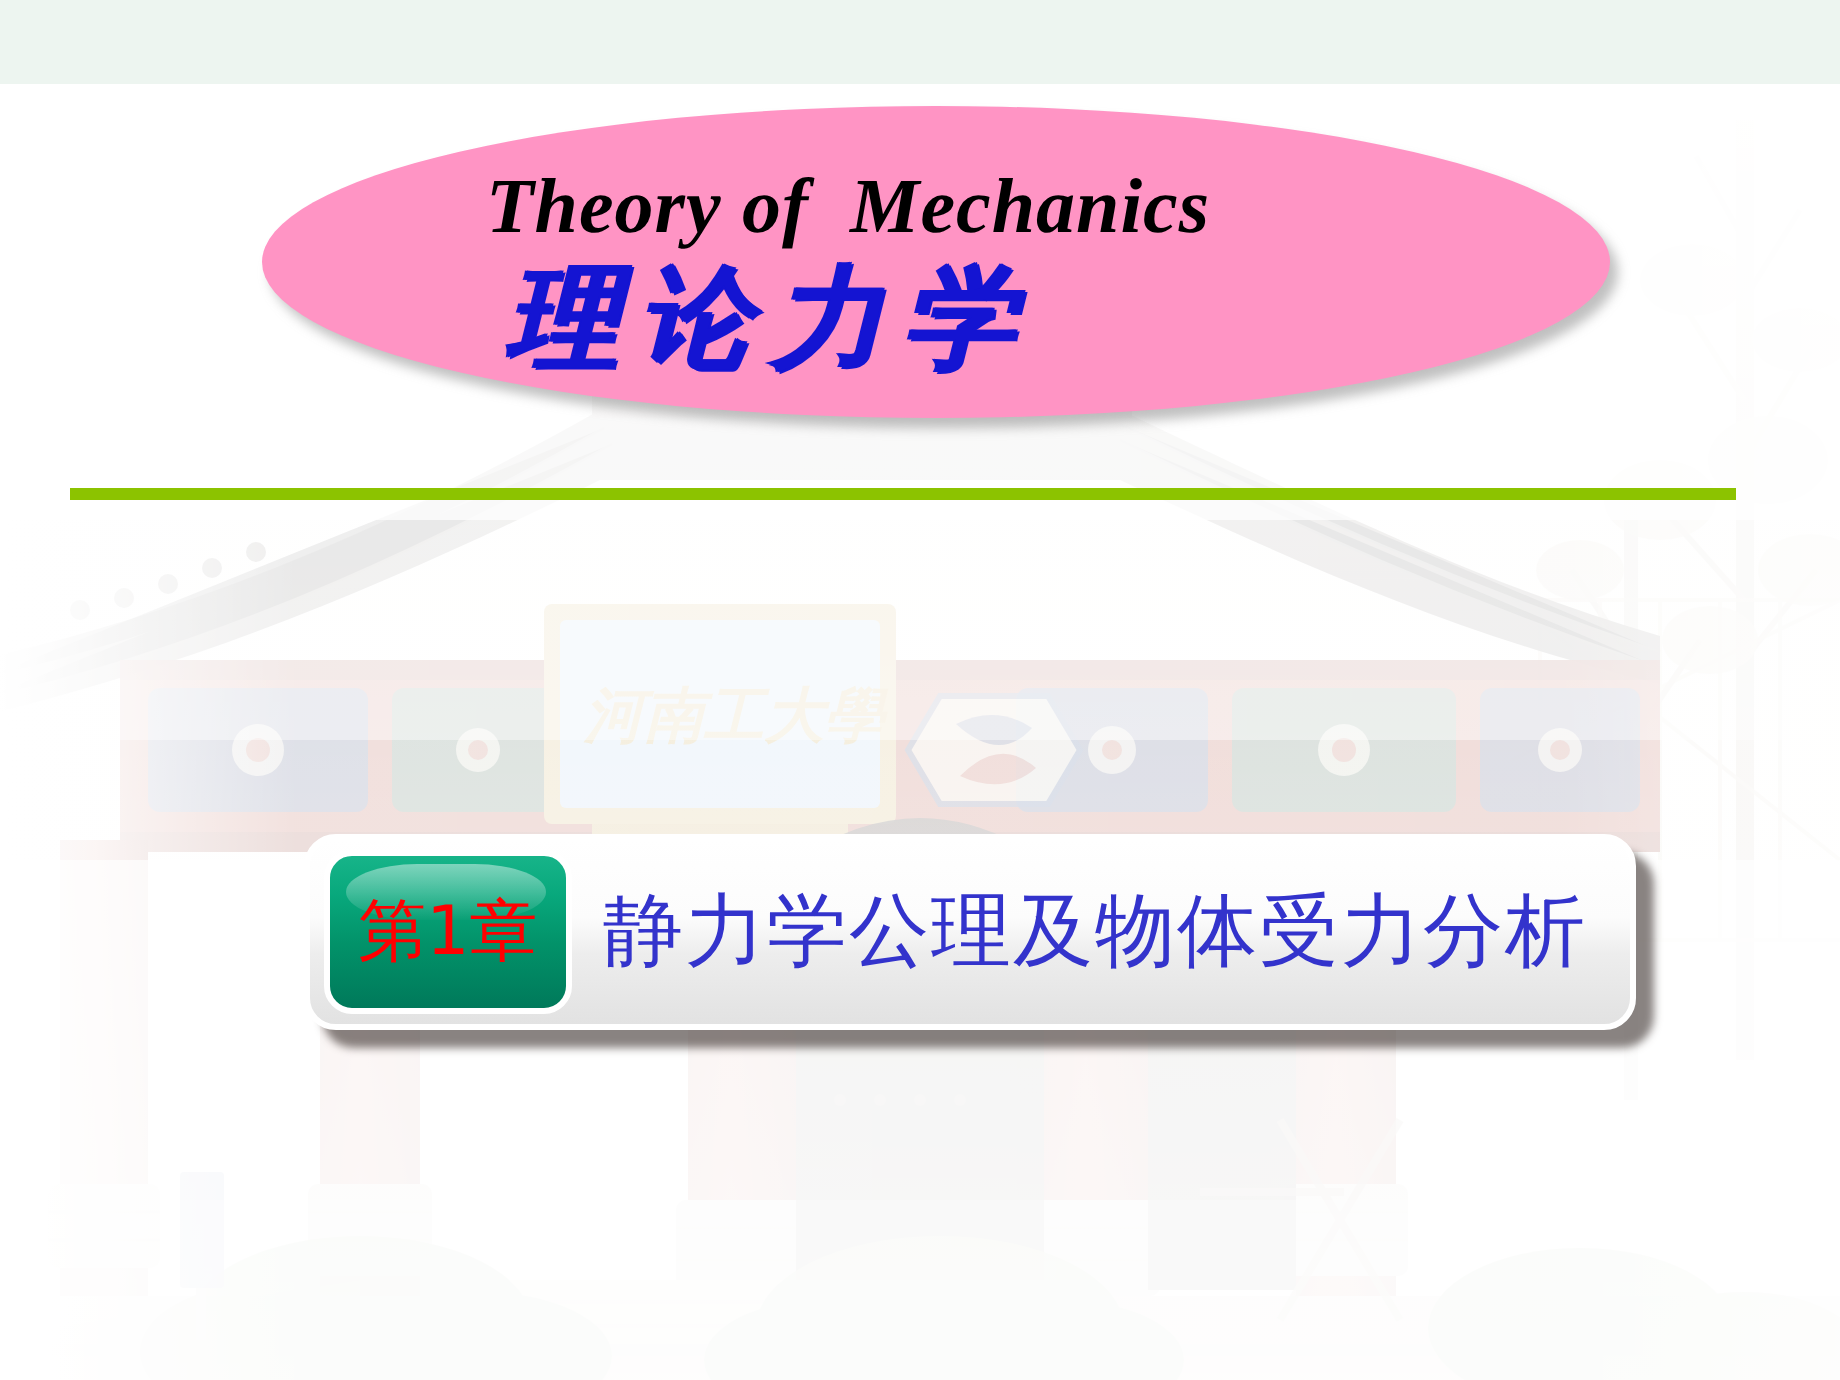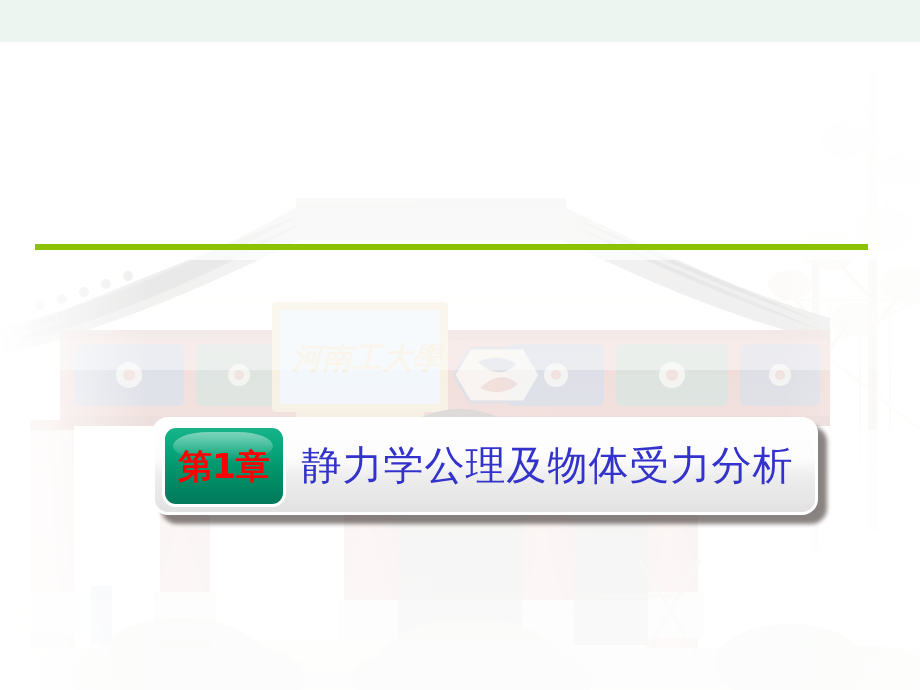--- a/index.html
+++ b/index.html
@@ -170,21 +170,21 @@
     top: 4px;
     width: 100px;
     height: 28px;
     border-radius: 50%/70%;
     background: linear-gradient(180deg, rgba(255,255,255,0.45), rgba(255,255,255,0.02));
     pointer-events: none;
   }
   .chapter-badge-label {
     position: relative;
     font-family: "DejaVu Sans", sans-serif;
-    font-weight: bold;
+    font-weight: normal;
     font-size: 34px;
     line-height: 34px;
     color: #ff0000;
     letter-spacing: 0px;
     white-space: pre;
     z-index: 2;
   }
   .banner-title {
     flex: 1 1 auto;
     text-align: center;
@@ -429,20 +429,26 @@
       <rect x="0" y="250" width="920" height="120" fill="#ffffff" opacity="0.42"></rect>
       <rect x="0" y="430" width="920" height="260" fill="#ffffff" opacity="0.66"></rect>
       <rect x="0" y="600" width="920" height="90" fill="#ffffff" opacity="0.30"></rect>
     </svg>
   </div>
 
   <div class="top-band"></div>
 
   <div class="green-rule"></div>
 
+  <div class="ellipse-wrap">
+    <div class="ellipse-shadow"></div>
+    <div class="ellipse"></div>
+    <div class="title-en">Theory of  Mechanics</div>
+    <div class="title-cn">理论力学</div>
+  </div>
 
   <div class="banner-wrap">
     <div class="banner-shadow"></div>
     <div class="banner">
       <div class="chapter-badge">
         <span class="chapter-badge-label">第1章</span>
       </div>
       <div class="banner-title">静力学公理及物体受力分析</div>
     </div>
   </div>

